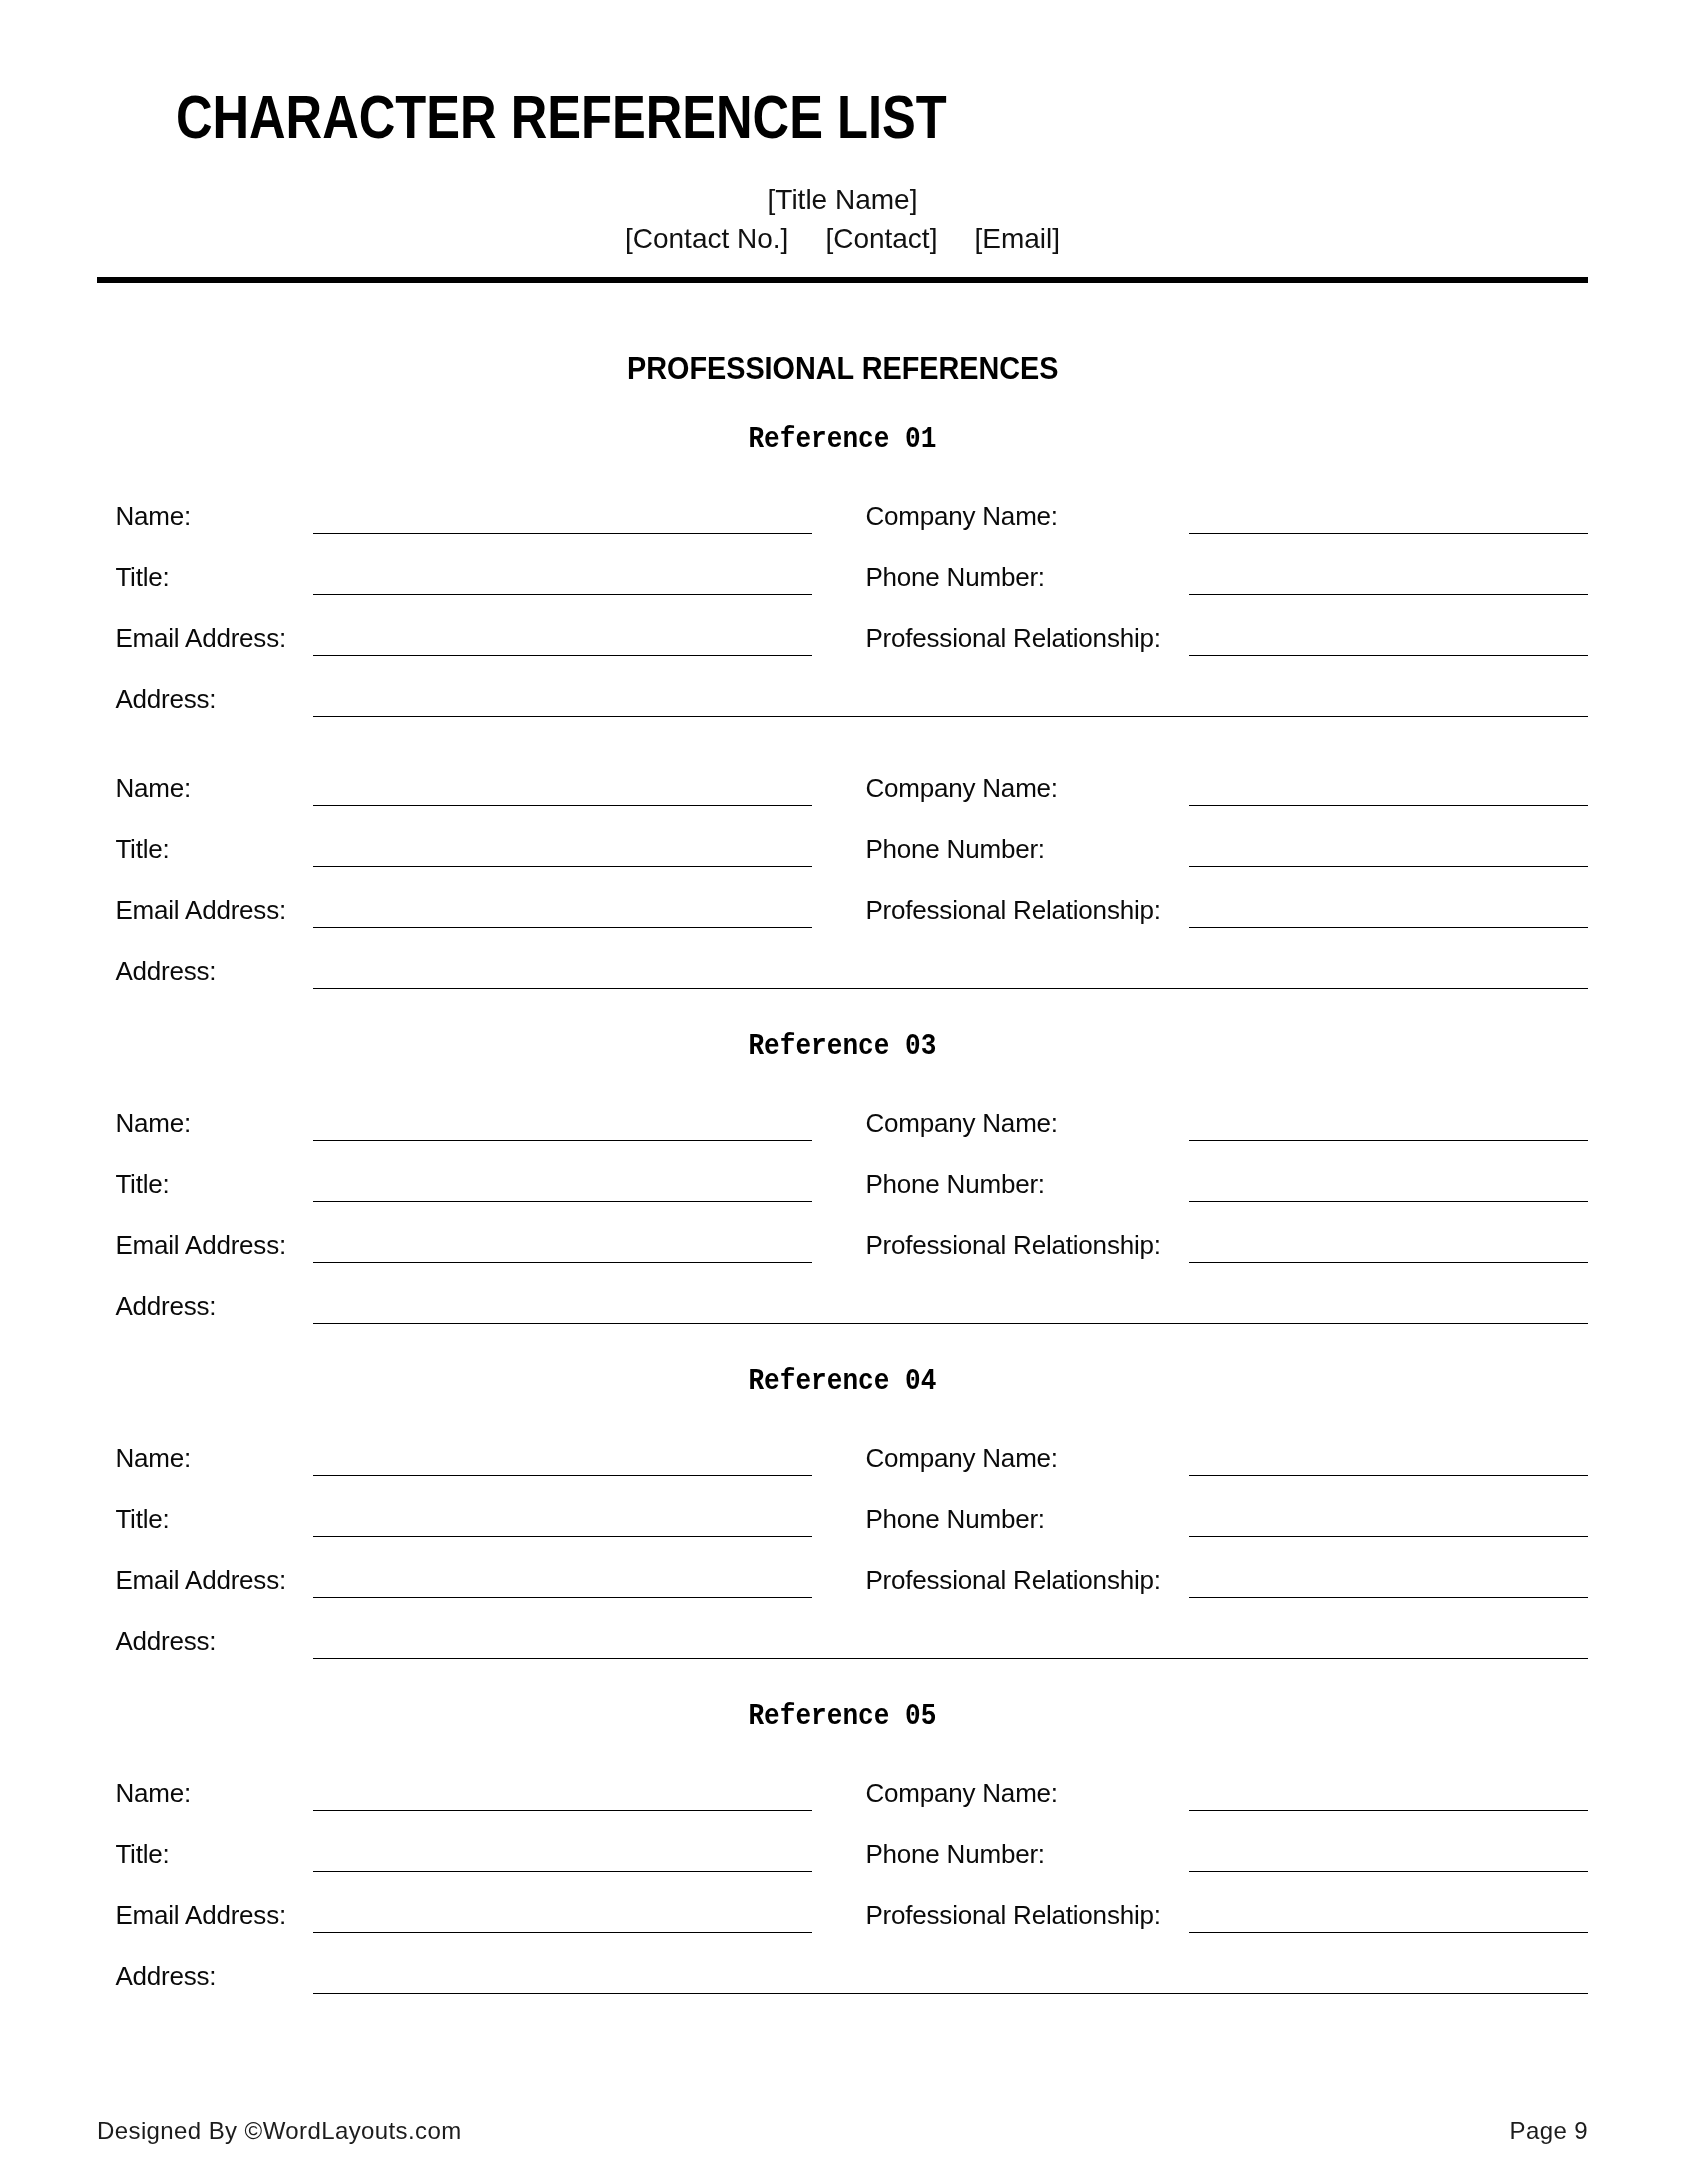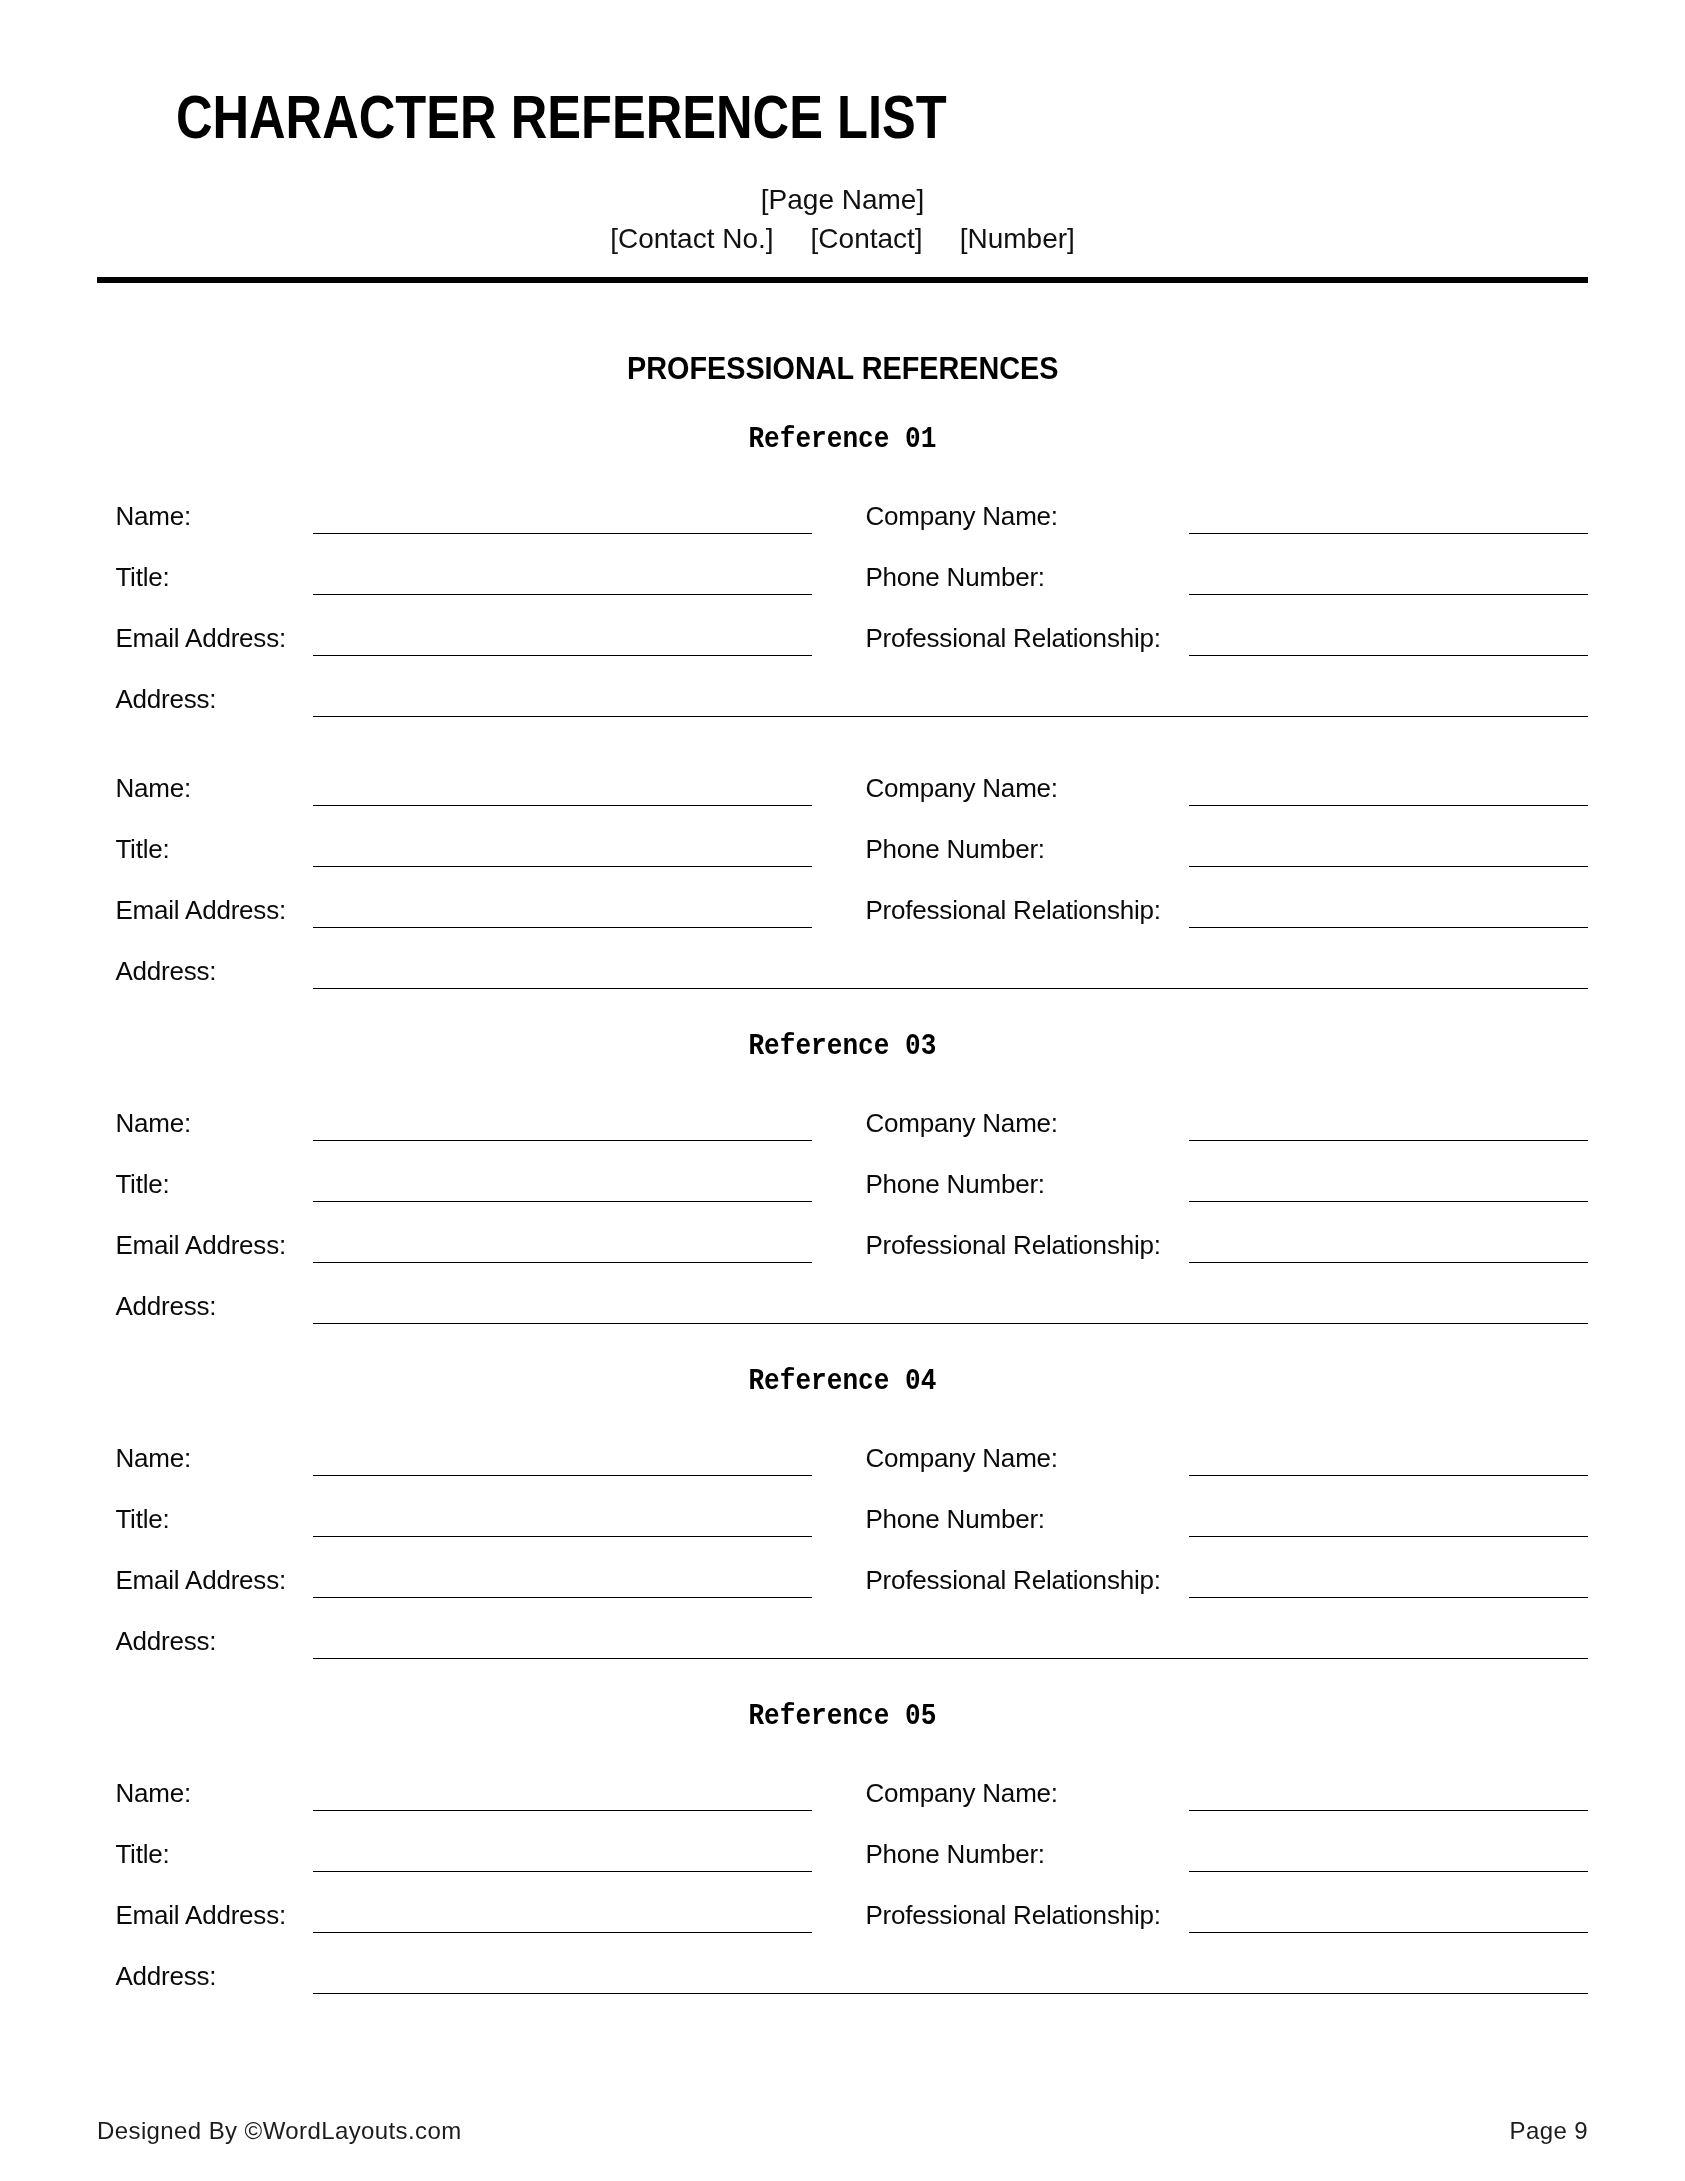--- a/index.html
+++ b/index.html
@@ -121,26 +121,26 @@
 </style>
 </head>
 <body>
 
 <div class="page">
 
   <h1 class="doc-title">
     <span class="squeeze">CHARACTER REFERENCE LIST</span>
   </h1>
 
-  <div class="subtitle name-line">[Page Name]</div>
+  <div class="subtitle name-line">[Title Name]</div>
 
   <div class="contact-line">
     <span>[Contact No.]</span>
     <span>[Contact]</span>
-    <span>[Number]</span>
+    <span>[Email]</span>
   </div>
 
   <div class="header-rule"></div>
 
   <h2 class="pr-heading">
     <span class="squeeze">PROFESSIONAL REFERENCES</span>
   </h2>
 
   <main class="references" id="ref-container">
   <section class="ref-section">

